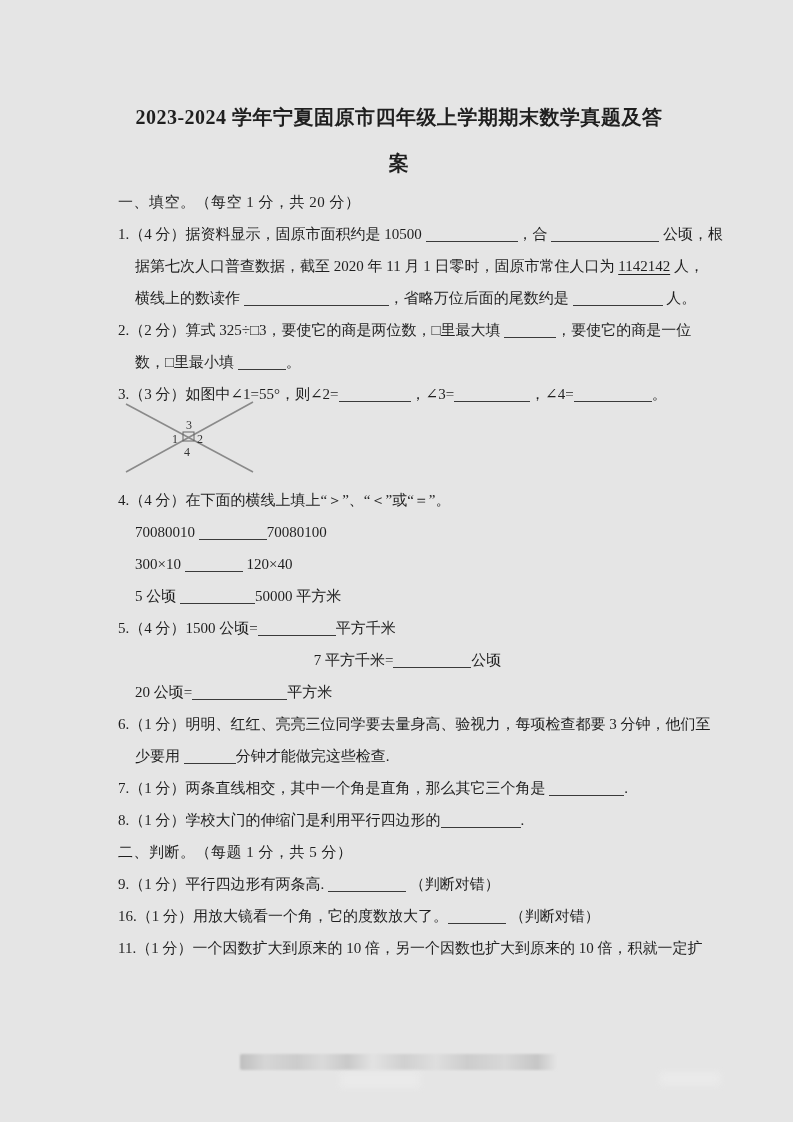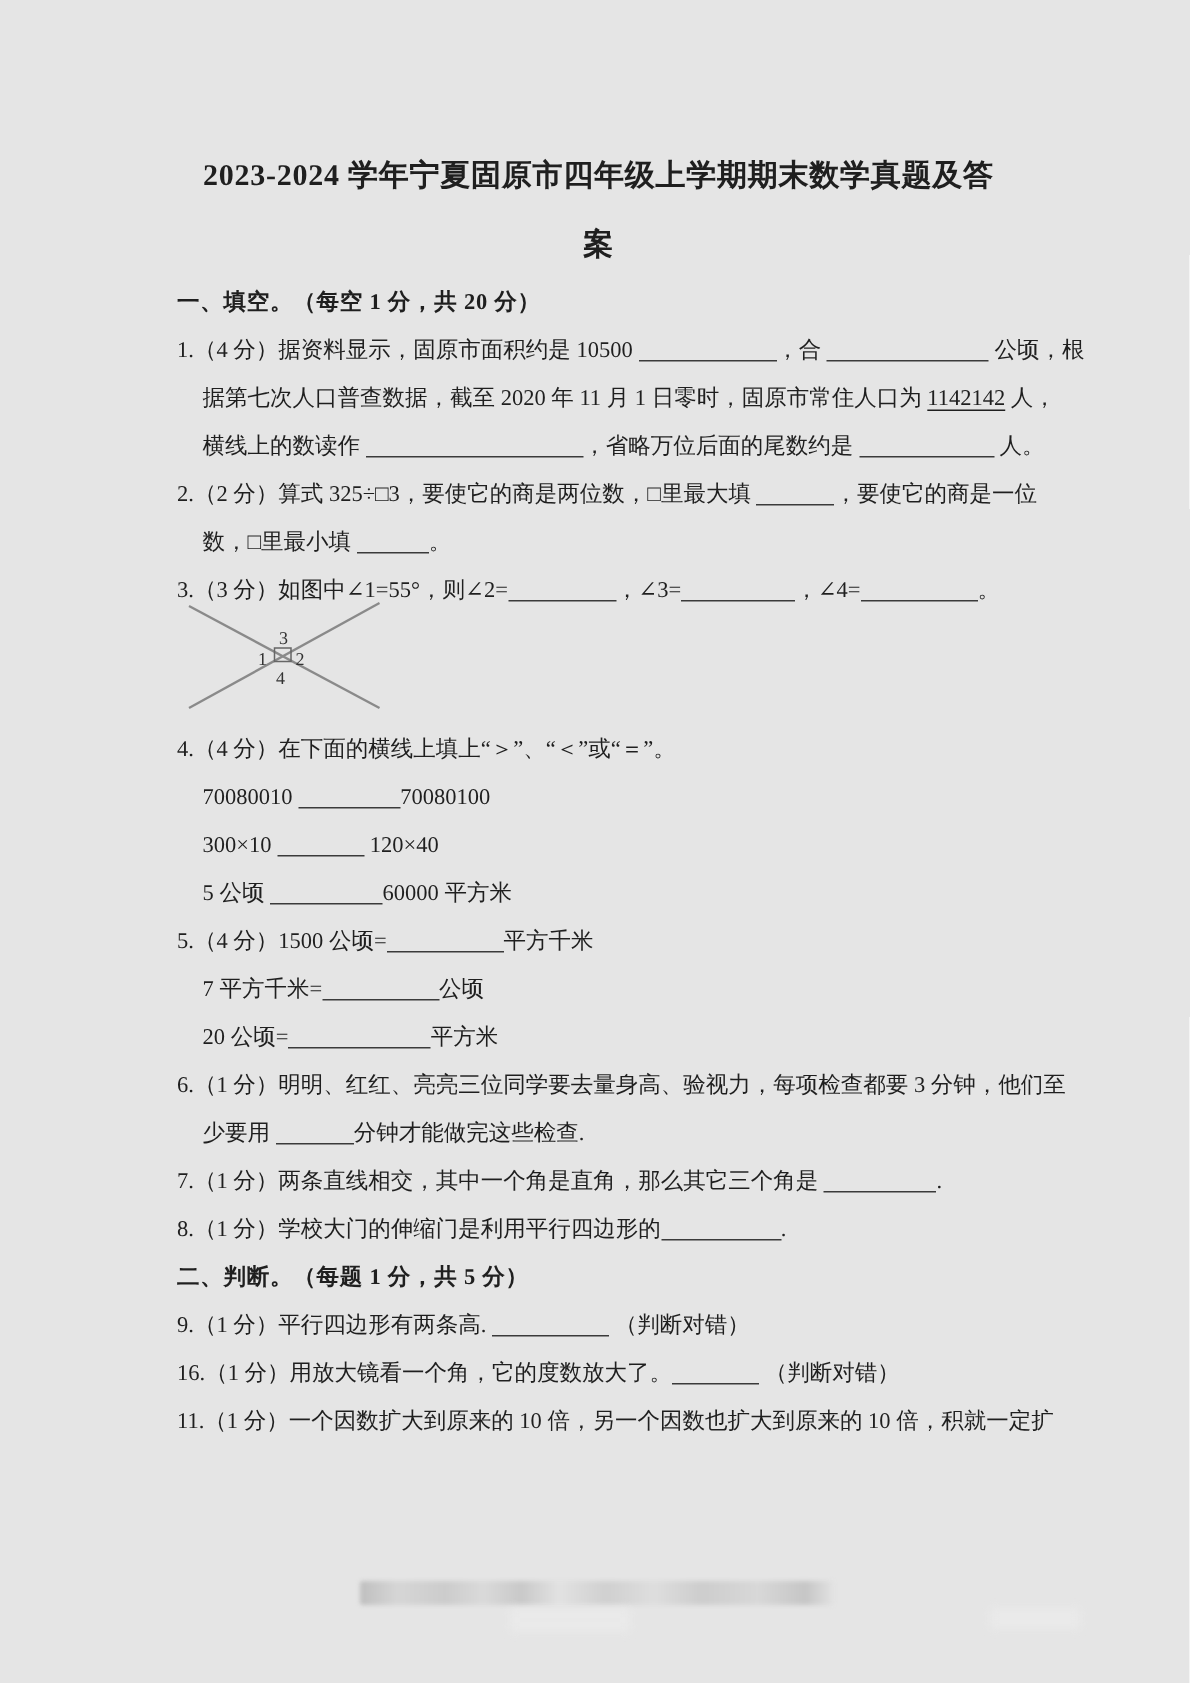--- a/index.html
+++ b/index.html
@@ -26,21 +26,21 @@
     text-align: center;
     white-space: nowrap;
     letter-spacing: 0.5px;
   }
   .line {
     font-size: 15px;
     line-height: 32px;
     height: 32px;
     white-space: nowrap;
   }
-  .line.heading { font-weight: bold; letter-spacing: 0.5px; }
+  .line.heading { font-weight: normal; letter-spacing: 0.5px; }
   .blank {
     display: inline-block;
     border-bottom: 1px solid #3a3a3a;
     height: 15px;
     vertical-align: -3px;
   }
   .uline {
     text-decoration: underline;
     text-underline-offset: 3px;
   }
@@ -104,23 +104,23 @@
         <rect x="63" y="36" width="11" height="9" fill="none" stroke="#666666" stroke-width="1"></rect>
         <text x="66" y="33" class="fig-label">3</text>
         <text x="52" y="47" class="fig-label">1</text>
         <text x="77" y="47" class="fig-label">2</text>
         <text x="64" y="60" class="fig-label">4</text>
       </svg>
     </div>
   <div class="line"><span>4.（4 分）在下面的横线上填上“＞”、“＜”或“＝”。</span></div>
         <div class="line" style="padding-left: 17px;"><span>70080010 </span><span class="blank" style="width: 68px;"></span><span>70080100</span></div>
         <div class="line" style="padding-left: 17px;"><span>300×10 </span><span class="blank" style="width: 58px;"></span><span> 120×40</span></div>
-        <div class="line" style="padding-left: 17px;"><span>5 公顷 </span><span class="blank" style="width: 75px;"></span><span>60000 平方米</span></div>
+        <div class="line" style="padding-left: 17px;"><span>5 公顷 </span><span class="blank" style="width: 75px;"></span><span>50000 平方米</span></div>
         <div class="line"><span>5.（4 分）1500 公顷=</span><span class="blank" style="width: 78px;"></span><span>平方千米</span></div>
-        <div class="line" style="padding-left: 17px;"><span>7 平方千米=</span><span class="blank" style="width: 78px;"></span><span>公顷</span></div>
+        <div class="line" style="padding-left: 17px; text-align: center;"><span>7 平方千米=</span><span class="blank" style="width: 78px;"></span><span>公顷</span></div>
         <div class="line" style="padding-left: 17px;"><span>20 公顷=</span><span class="blank" style="width: 95px;"></span><span>平方米</span></div>
         <div class="line"><span>6.（1 分）明明、红红、亮亮三位同学要去量身高、验视力，每项检查都要 3 分钟，他们至</span></div>
         <div class="line" style="padding-left: 17px;"><span>少要用 </span><span class="blank" style="width: 52px;"></span><span>分钟才能做完这些检查.</span></div>
         <div class="line"><span>7.（1 分）两条直线相交，其中一个角是直角，那么其它三个角是 </span><span class="blank" style="width: 75px;"></span><span>.</span></div>
         <div class="line"><span>8.（1 分）学校大门的伸缩门是利用平行四边形的</span><span class="blank" style="width: 80px;"></span><span>.</span></div>
         <div class="line heading"><span>二、判断。（每题 1 分，共 5 分）</span></div>
         <div class="line"><span>9.（1 分）平行四边形有两条高. </span><span class="blank" style="width: 78px;"></span><span> （判断对错）</span></div>
         <div class="line"><span>16.（1 分）用放大镜看一个角，它的度数放大了。</span><span class="blank" style="width: 58px;"></span><span> （判断对错）</span></div>
         <div class="line"><span>11.（1 分）一个因数扩大到原来的 10 倍，另一个因数也扩大到原来的 10 倍，积就一定扩</span></div>
       </div>

